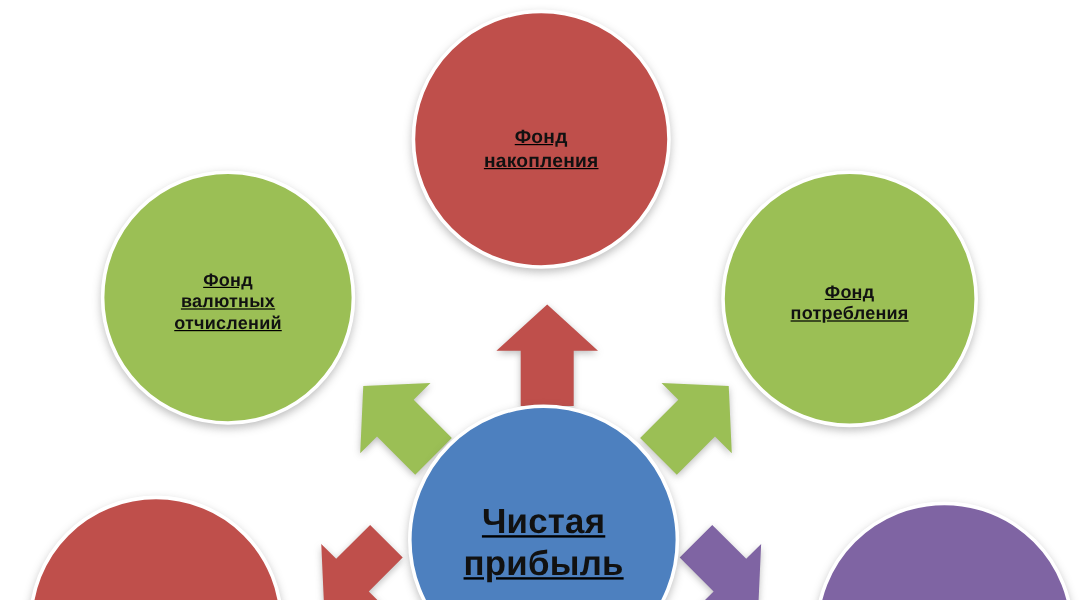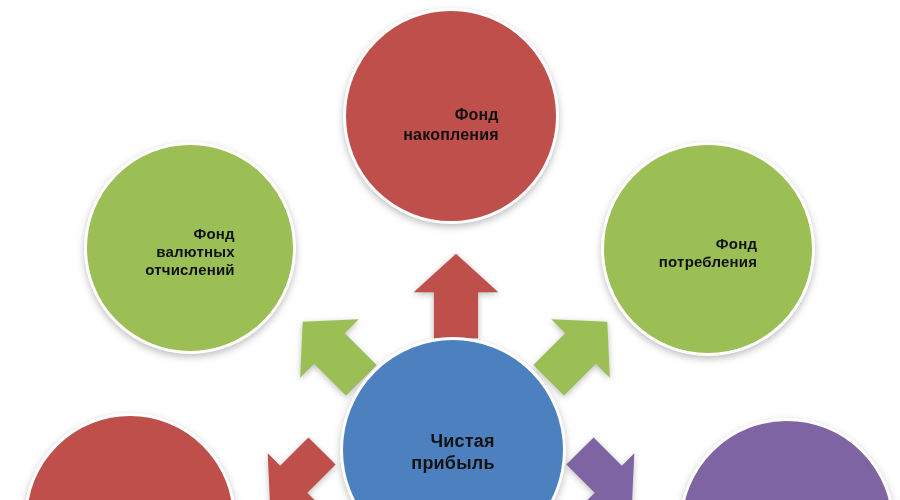--- a/index.html
+++ b/index.html
@@ -19,21 +19,22 @@
   }
   .node {
     position: absolute;
     border-radius: 50%;
     box-sizing: border-box;
     border: 3px solid #ffffff;
     box-shadow: 0 3px 7px rgba(90, 90, 90, 0.38);
     display: flex;
     align-items: center;
     justify-content: center;
-    text-align: right;
+    text-align: center;
+    text-decoration: underline;
   }
   .node-label {
     color: #111111;
     font-weight: bold;
     line-height: 1.22;
     letter-spacing: 0.2px;
     padding: 0 10px;
     white-space: pre-line;
   }
 
@@ -53,21 +54,21 @@
   #node-consumption {
     left: 601px; top: 142px; width: 214px; height: 214px;
     background: #9bbf55;
   }
   #node-consumption .node-label { font-size: 15px; margin-top: 8px; }
 
   #node-net-profit {
     left: 340px; top: 337px; width: 226px; height: 226px;
     background: #4d80bf;
   }
-  #node-net-profit .node-label { font-size: 18px; margin-top: 6px; }
+  #node-net-profit .node-label { font-size: 29px; margin-top: 6px; }
 
   #node-undistributed {
     left: 24px; top: 413px; width: 212px; height: 212px;
     background: #bf4f4b;
   }
 
   #node-reserve {
     left: 679px; top: 418px; width: 216px; height: 216px;
     background: #7f64a3;
   }

